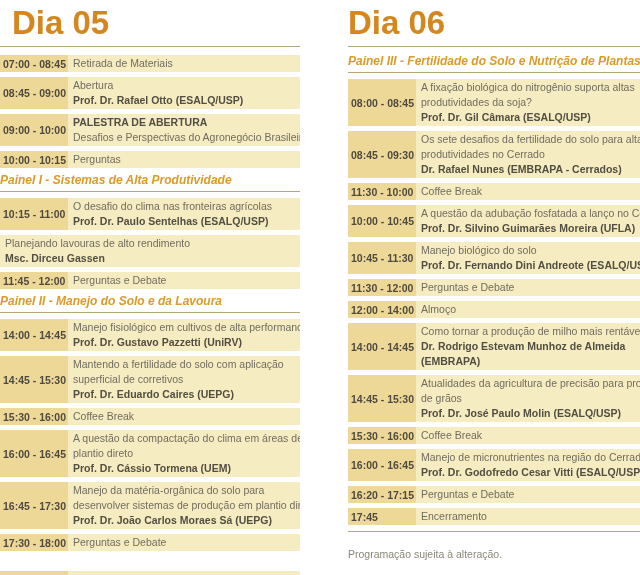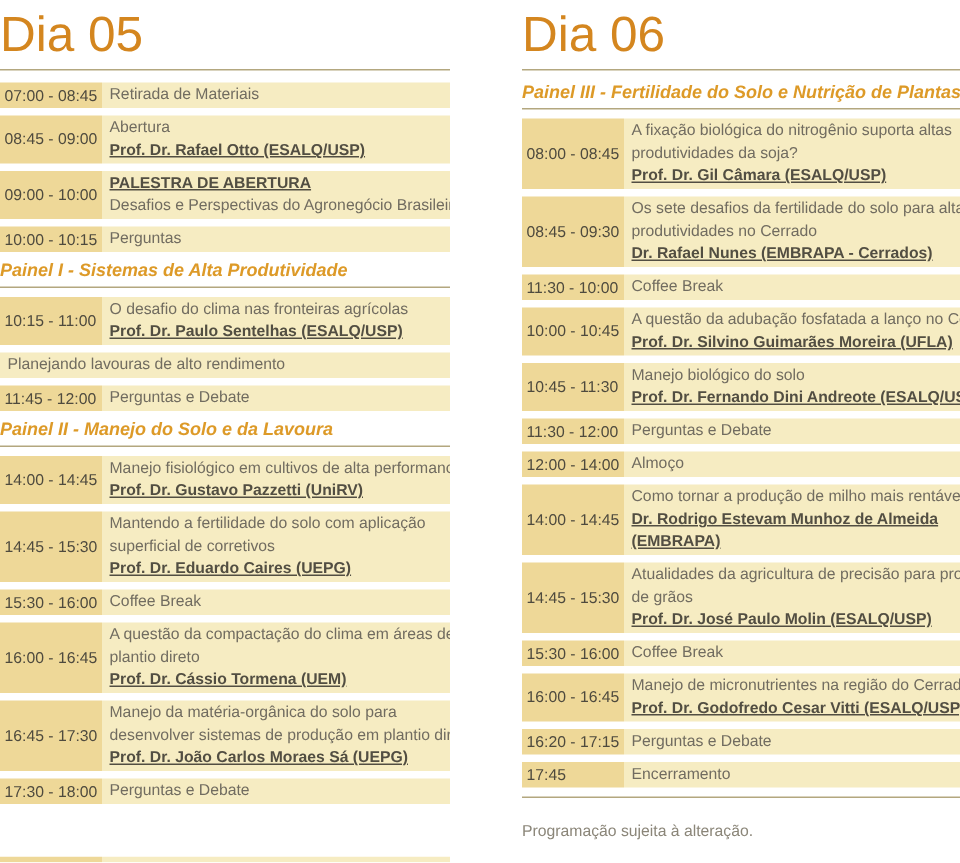--- a/index.html
+++ b/index.html
@@ -19,57 +19,57 @@
     position:relative;
     width:640px;height:575px;
     overflow:hidden;
     background:var(--background);
     font-family:"Liberation Sans", sans-serif;
   }
   .day{position:absolute;top:0;}
   .day-left{left:0;width:300px;}
   .day-right{left:348px;width:296px;}
   .day-title{
-    font-size:33px;line-height:36px;font-weight:normal;
+    font-size:33px;line-height:36px;font-weight:bold;
     color:var(--title-orange);
-    margin:5px 0 5px 0;
+    margin:5px 0 5px 12px;
   }
   .day-right .day-title{margin-left:0;}
   .title-rule{border-top:1px solid var(--rule);margin:0 0 8px 0;}
   .day-right .title-rule{margin-top:5px;}
   .panel{
     margin:6px 0 6px 0;
     color:var(--panel-orange);
     font-size:12px;line-height:13px;
     font-weight:bold;font-style:italic;
     padding-bottom:4px;
     border-bottom:1px solid var(--rule);
   }
   .day-right .panel{margin-top:8px;}
   .row{display:flex;margin-bottom:5px;}
   .time{
     width:68px;flex:0 0 68px;box-sizing:border-box;
     background:var(--time-bg);
     display:flex;align-items:center;
     padding-left:3px;
-    font-size:10.5px;font-weight:normal;
+    font-size:10.5px;font-weight:bold;
     color:var(--time-text);
     white-space:nowrap;
   }
   .desc{
     flex:1;background:var(--desc-bg);
     padding:1px 0 1px 5px;
     overflow:hidden;
   }
   .line{
     font-size:10.5px;line-height:15px;
     color:var(--body-text);
     white-space:nowrap;
   }
-  .line.bold{font-weight:bold;color:var(--bold-text);text-decoration:underline;}
+  .line.bold{font-weight:bold;color:var(--bold-text);}
   .end-rule{border-top:1px solid var(--rule);margin-top:6px;}
   .footer-note{
     margin-top:16px;
     font-size:10.5px;
     color:var(--footer-text);
   }
   .cutoff-row{
     position:absolute;left:0;bottom:0;
     width:300px;height:4px;
     display:flex;overflow:hidden;
@@ -116,20 +116,21 @@
         <div class="row">
     <div class="time">10:15 - 11:00</div>
     <div class="desc">
             <div class="line">O desafio do clima nas fronteiras agrícolas</div>
             <div class="line bold">Prof. Dr. Paulo Sentelhas (ESALQ/USP)</div>
           </div>
   </div>
         <div class="row">
     <div class="desc">
             <div class="line">Planejando lavouras de alto rendimento</div>
+            <div class="line bold">Msc. Dirceu Gassen</div>
           </div>
   </div>
         <div class="row">
     <div class="time">11:45 - 12:00</div>
     <div class="desc">
             <div class="line">Perguntas e Debate</div>
           </div>
   </div>
         <div class="panel">Painel II - Manejo do Solo e da Lavoura</div>
         <div class="row">

